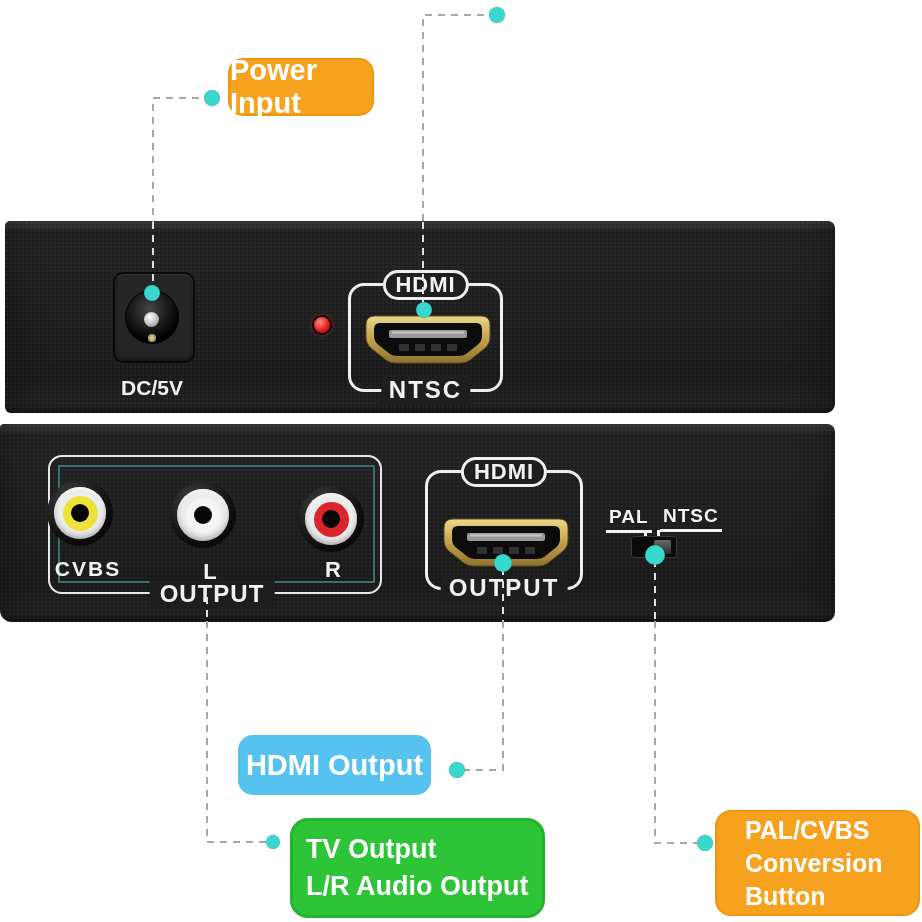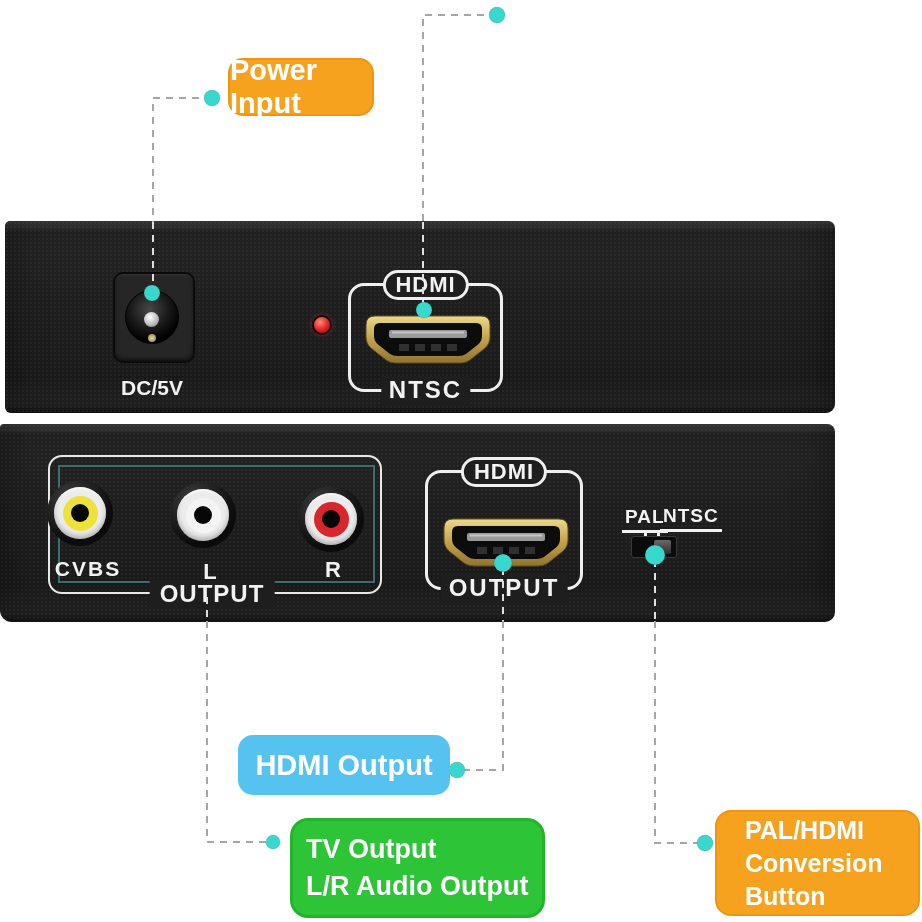--- a/index.html
+++ b/index.html
@@ -118,31 +118,31 @@
       <circle cx="457" cy="770" r="8"></circle>
       <circle cx="273" cy="842" r="7"></circle>
       <circle cx="655" cy="555" r="10"></circle>
       <circle cx="705" cy="843" r="8"></circle>
     </g>
   </svg>
 
   <div class="pill orange" style="left:228px;top:58px;width:146px;height:58px;border-radius:15px;font-size:29px;">Power Input</div>
 
 
-  <div class="pill blue" style="left:238px;top:735px;width:212px;height:60px;border-radius:15px;font-size:29px;">HDMI Output</div>
+  <div class="pill blue" style="left:238px;top:735px;width:193px;height:60px;border-radius:15px;font-size:29px;">HDMI Output</div>
 
   <div class="pill green multiline" style="left:290px;top:818px;width:255px;height:100px;border-radius:18px;font-size:27px;
               line-height:37px;padding-left:13px;">
     <span>TV Output</span>
     <span>L/R Audio Output</span>
   </div>
 
   <div class="pill orange multiline" style="left:715px;top:810px;width:205px;height:106px;border-radius:16px;font-size:25px;
               line-height:33px;padding-left:28px;">
-    <span>PAL/HDMI</span>
+    <span>PAL/CVBS</span>
     <span>Conversion</span>
     <span>Button</span>
   </div>
 
   <div class="device device-top">
 
     <div class="dc-bezel"></div>
     <div class="dc-hole"></div>
     <div class="dc-pin"></div>
     <div class="dc-glint"></div>
@@ -225,21 +225,21 @@
         <g fill="#303030">
           <rect x="34" y="29" width="10" height="7"></rect>
             <rect x="50" y="29" width="10" height="7"></rect>
           <rect x="66" y="29" width="10" height="7"></rect>
             <rect x="82" y="29" width="10" height="7"></rect>
         </g>
       </svg>
       <div class="hdmi-port-label">OUTPUT</div>
     </div>
 
-    <div class="sw-label" style="left:622px;top:82px;text-align:right;">PAL</div>
+    <div class="sw-label" style="left:606px;top:82px;text-align:right;">PAL</div>
     <div class="sw-label" style="left:660px;top:81px;">NTSC</div>
     <div class="sw-tick" style="left:644px;top:107px;"></div>
     <div class="sw-tick" style="left:657px;top:106px;"></div>
     <div class="switch">
       <div class="knob"></div>
     </div>
   </div>
 
 </div>
 

